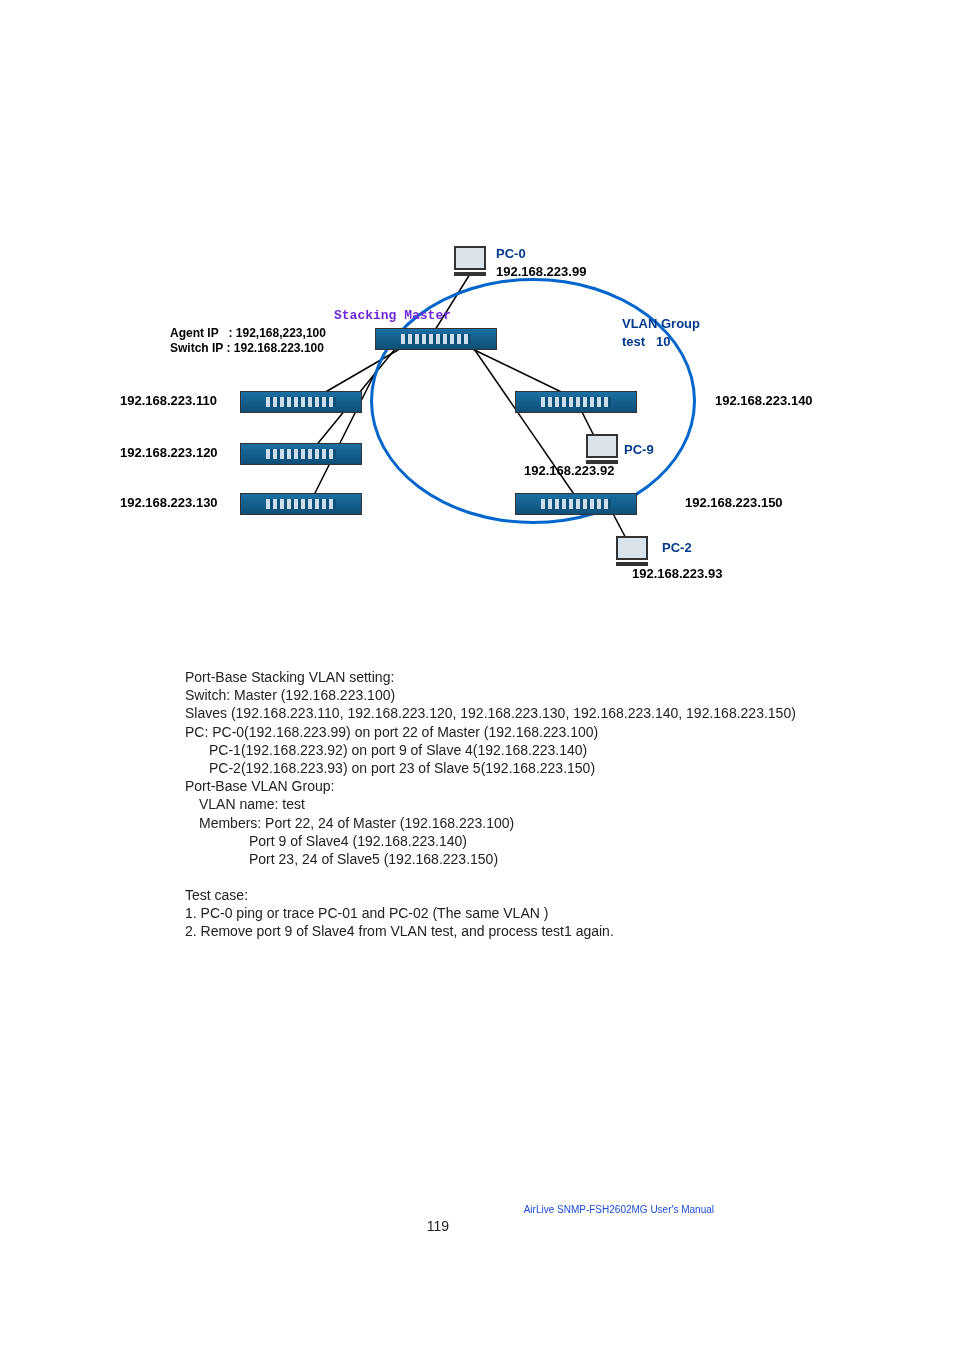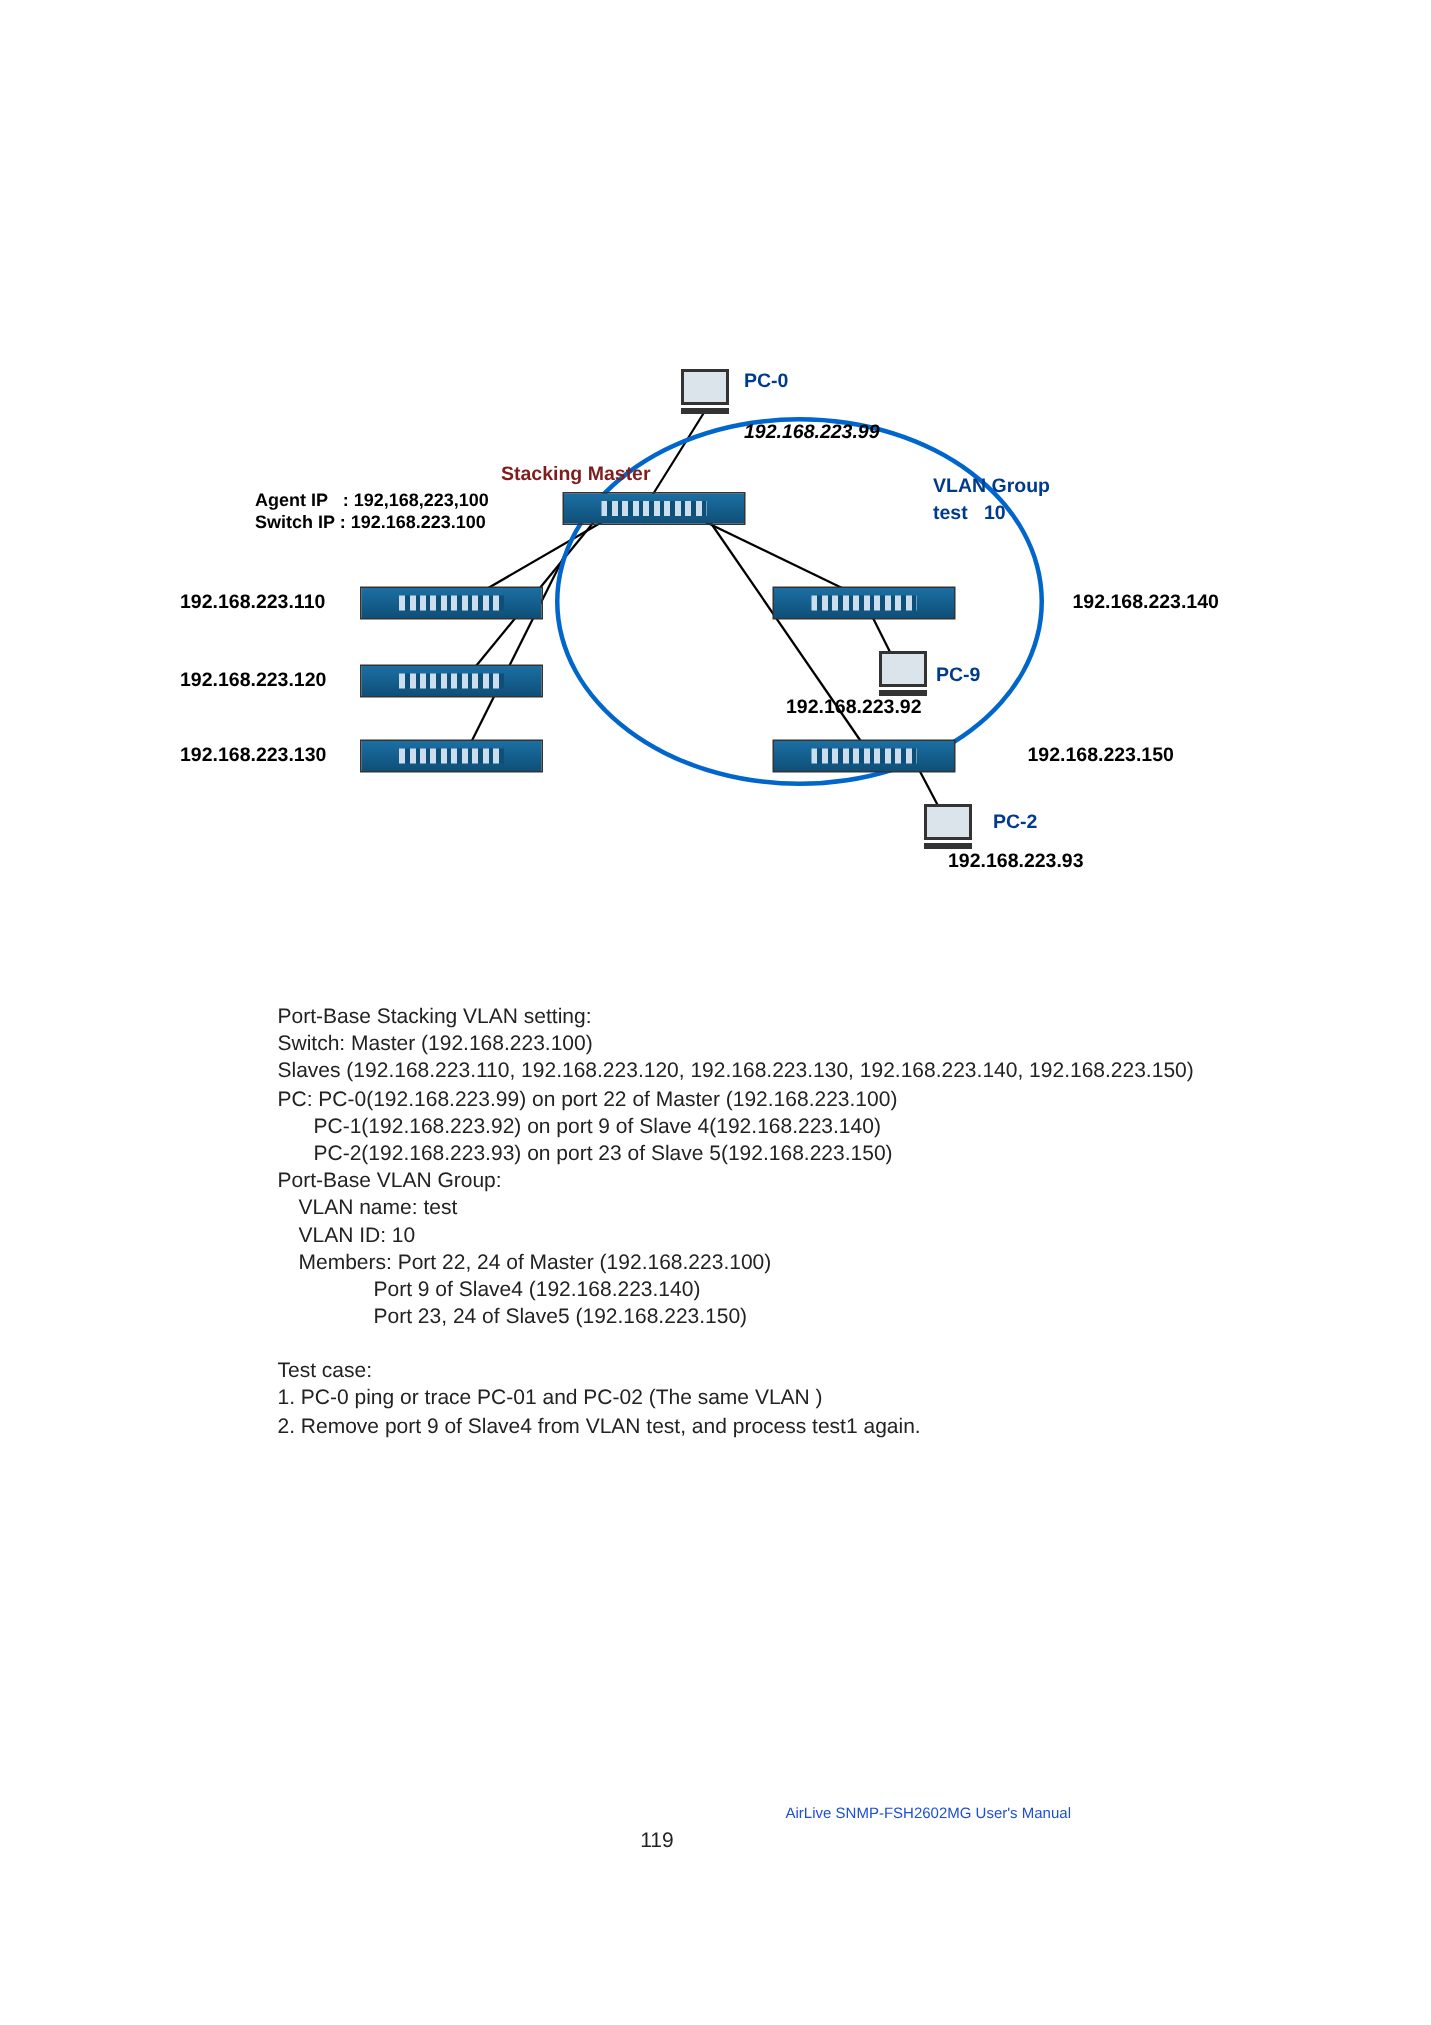--- a/index.html
+++ b/index.html
@@ -62,21 +62,22 @@
     font-weight: bold;
     white-space: nowrap;
   }
   .d-small {
     position: absolute;
     font-size: 12px;
     font-weight: bold;
     white-space: nowrap;
   }
   .red {
-    color: #7f1d1d;
+    color: #6d28d9;
+    font-family: Liberation Mono, monospace;
   }
   .blue {
     color: #003a8c;
   }
   svg.links {
     position: absolute;
     left: 0; top: 0;
     width: 730px;
     height: 360px;
     pointer-events: none;
@@ -142,21 +143,21 @@
       <line x1="500" y1="270" x2="520" y2="308" stroke="#000" stroke-width="1.5"></line>
     </svg>
 
     <div class="vlan-ellipse" style="left:260px; top:40px; width:320px; height:240px;"></div>
 
     <div class="pc-icon" style="left:344px; top:8px;">
       <div class="screen"></div>
         <div class="base"></div>
     </div>
     <div class="d-label blue" style="left:386px; top:8px;">PC-0</div>
-    <div class="d-label" style="left:386px; top:42px;font-style:italic;">192.168.223.99</div>
+    <div class="d-label" style="left:386px; top:26px;">192.168.223.99</div>
 
     <div class="d-label red" style="left:224px; top:70px;">Stacking Master</div>
     <div class="d-small" style="left:60px; top:88px;">
       <span>Agent IP</span>
       <span style="font-weight:normal;">&nbsp;</span>
       <span>: 192,168,223,100</span>
     </div>
     <div class="d-small" style="left:60px; top:103px;">
       <span>Switch IP</span>
       <span>: 192.168.223.100</span>
@@ -212,21 +213,20 @@
 
   <div class="body-text">
     <p>Port-Base Stacking VLAN setting:</p>
     <p>Switch: Master (192.168.223.100)</p>
     <p>Slaves (192.168.223.110, 192.168.223.120, 192.168.223.130, 192.168.223.140, 192.168.223.150)</p>
     <p>PC:  PC-0(192.168.223.99) on port 22 of Master (192.168.223.100)</p>
     <p class="indent1">PC-1(192.168.223.92) on port 9 of Slave 4(192.168.223.140)</p>
     <p class="indent1">PC-2(192.168.223.93) on port 23 of Slave 5(192.168.223.150)</p>
     <p>Port-Base VLAN Group:</p>
     <p class="indent2">VLAN name: test</p>
-    <p class="indent2">VLAN ID: 10</p>
     <p class="indent2">Members:  Port 22, 24 of Master (192.168.223.100)</p>
     <p class="indent3">Port 9    of Slave4 (192.168.223.140)</p>
     <p class="indent3">Port 23, 24 of Slave5 (192.168.223.150)</p>
 
     <p class="spaced">Test case:</p>
     <p>1. PC-0 ping or trace PC-01 and PC-02 (The same VLAN )</p>
     <p>2. Remove port 9 of Slave4 from VLAN test, and process test1 again.</p>
   </div>
 
   <div class="footer-right">AirLive SNMP-FSH2602MG User's Manual</div>

